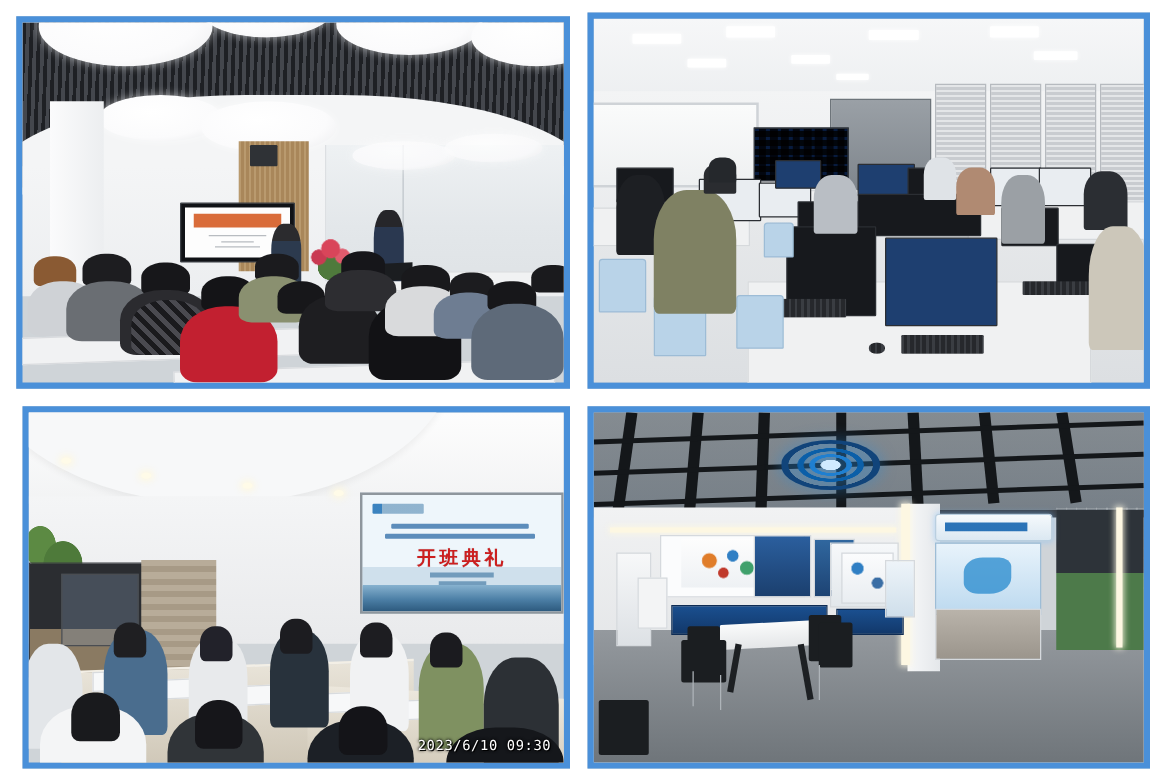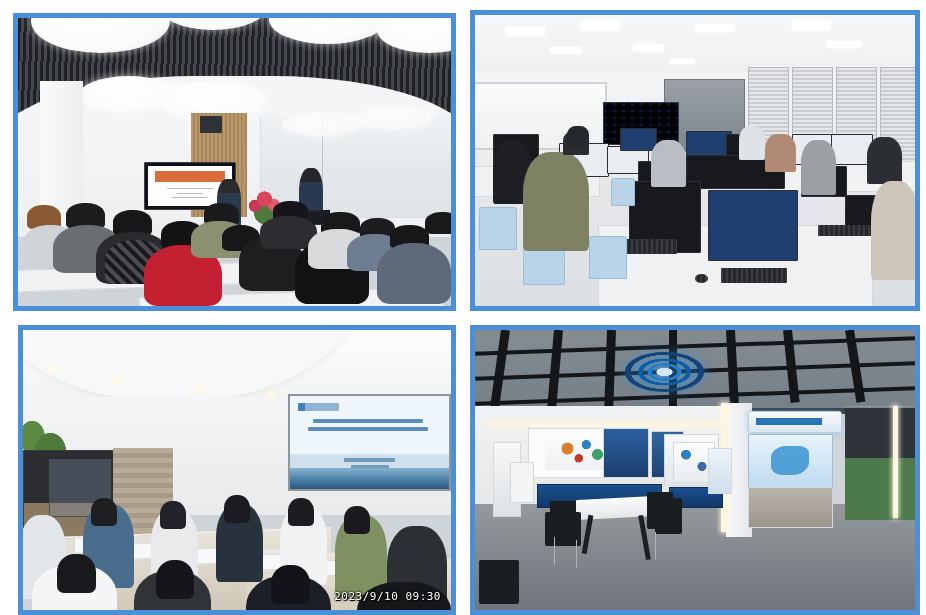--- a/index.html
+++ b/index.html
@@ -518,20 +518,21 @@
       <div class="plant"></div>
       <div class="cabinet"></div>
       <div class="cab-glass"></div>
       <div class="woodpanel"></div>
       <div class="proj-screen">
         <div class="slidebg"></div>
         <div class="cityline"></div>
         <div class="logo"></div>
         <div class="tline t1"></div>
         <div class="tline t2"></div>
+        <div class="bigtitle">开班典礼</div>
         <div class="sub s1"></div>
         <div class="sub s2"></div>
       </div>
       <div class="table"></div>
       <div class="table2"></div>
       <div class="tent" style="left:12%;top:74%;width:7%;height:5%;"></div>
       <div class="tent" style="left:25%;top:76%;width:7%;height:5%;"></div>
       <div class="tent" style="left:40%;top:78%;width:7%;height:5%;"></div>
       <div class="tent" style="left:55%;top:80%;width:7%;height:5%;"></div>
       <div class="tent" style="left:68%;top:82%;width:7%;height:5%;"></div>
@@ -550,21 +551,21 @@
       <div class="seat" style="left:75%;top:63%;width:6%;height:10%;background:#1b1b1f;border-radius:46% 46% 18% 18%;"></div>
       <div class="seat" style="left:85%;top:70%;width:14%;height:32%;background:#2c3035;"></div>
       <div class="seat" style="left:2%;top:84%;width:20%;height:26%;background:#f4f5f6;"></div>
       <div class="seat" style="left:8%;top:80%;width:9%;height:14%;background:#191a1d;border-radius:46% 46% 18% 18%;"></div>
       <div class="seat" style="left:26%;top:86%;width:18%;height:26%;background:#303438;"></div>
       <div class="seat" style="left:31%;top:82%;width:9%;height:14%;background:#16161a;border-radius:46% 46% 18% 18%;"></div>
       <div class="seat" style="left:52%;top:88%;width:20%;height:26%;background:#1c2026;"></div>
       <div class="seat" style="left:58%;top:84%;width:9%;height:14%;background:#141418;border-radius:46% 46% 18% 18%;"></div>
       <div class="seat" style="left:78%;top:90%;width:22%;height:24%;background:#15171b;"></div>
 
-      <div class="timestamp">2023/9/10 09:30</div>
+      <div class="timestamp">2023/6/10 09:30</div>
     </div>
   </div>
 
   <div class="photo-frame" id="photo-4" style="left: 470px; top: 325px; width: 450px; height: 290px; border-color: rgb(74, 144, 217); border-width: 5px;">
     <div class="photo-inner" id="p4">
       <div class="roof"></div>
       <div class="skylight" style="left:0;top:0;width:100%;height:28%;opacity:.55;"></div>
       <div class="beam" style="left:6%;top:0;width:2%;height:30%;transform:rotate(8deg);"></div>
       <div class="beam" style="left:18%;top:0;width:2%;height:29%;transform:rotate(5deg);"></div>
       <div class="beam" style="left:30%;top:0;width:2%;height:28%;transform:rotate(2deg);"></div>

